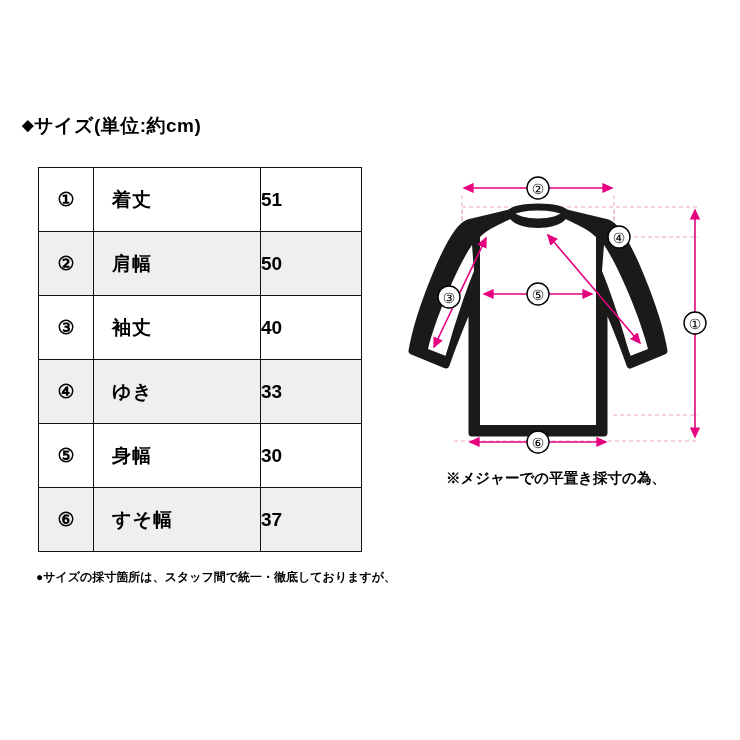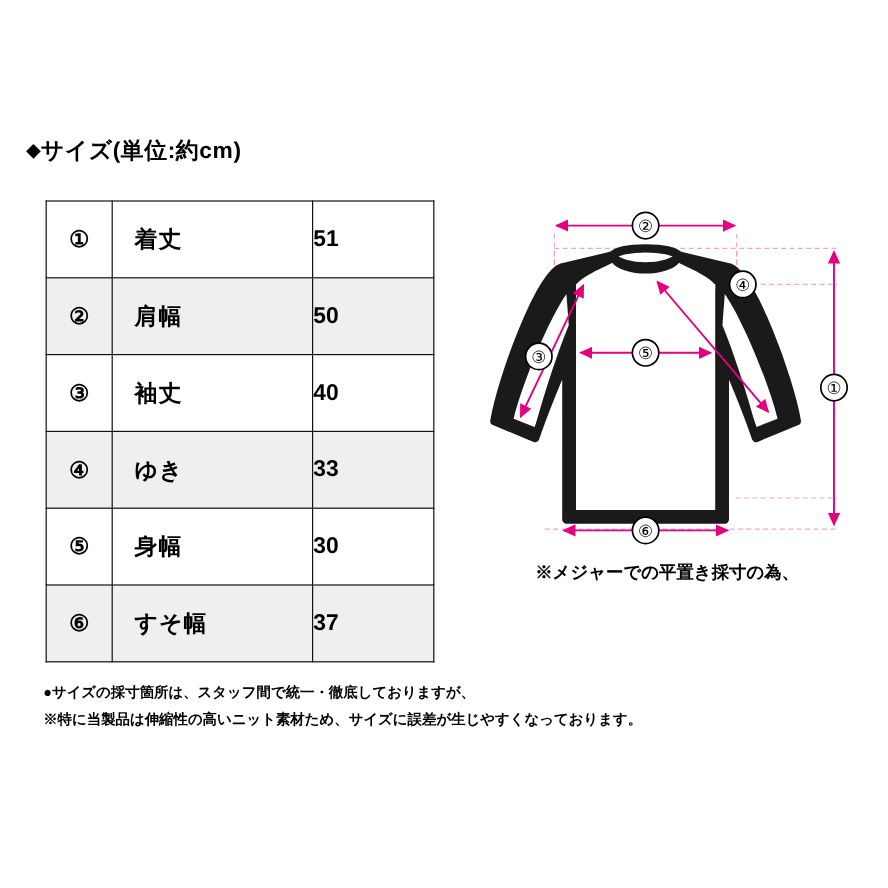--- a/index.html
+++ b/index.html
@@ -245,16 +245,15 @@
       </g>
     </svg>
   </div>
 
   <div class="diagram-note">
     <div>※メジャーでの平置き採寸の為、</div>
   </div>
 
   <div class="bottom-notes">
     <div>●サイズの採寸箇所は、スタッフ間で統一・徹底しておりますが、</div>
-    <div>※特に当製品は伸縮性の高いニット素材ため、サイズに誤差が生じやすくなっております。</div>
   </div>
 
 </div>
 
 </body></html>

